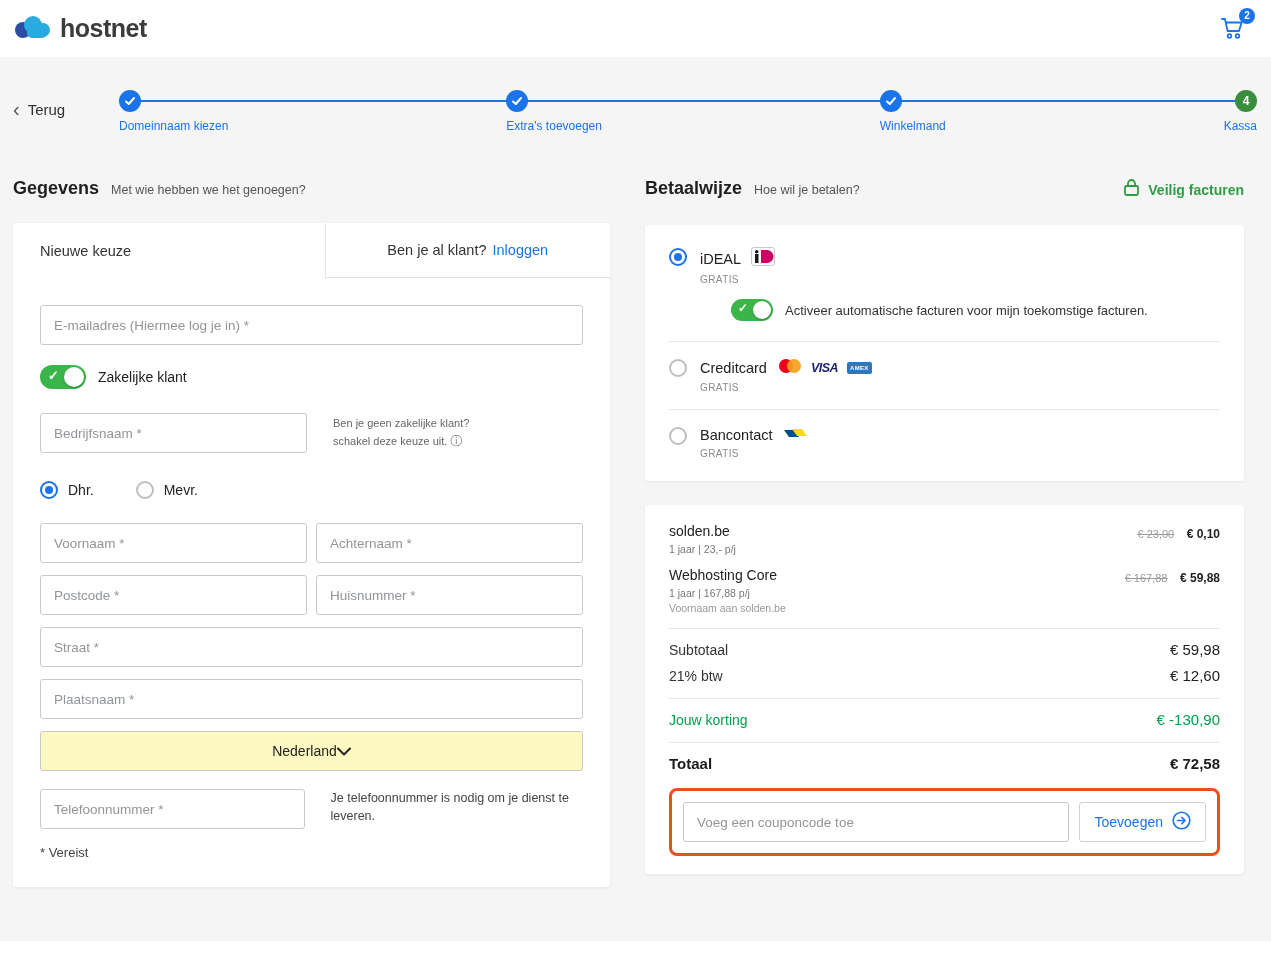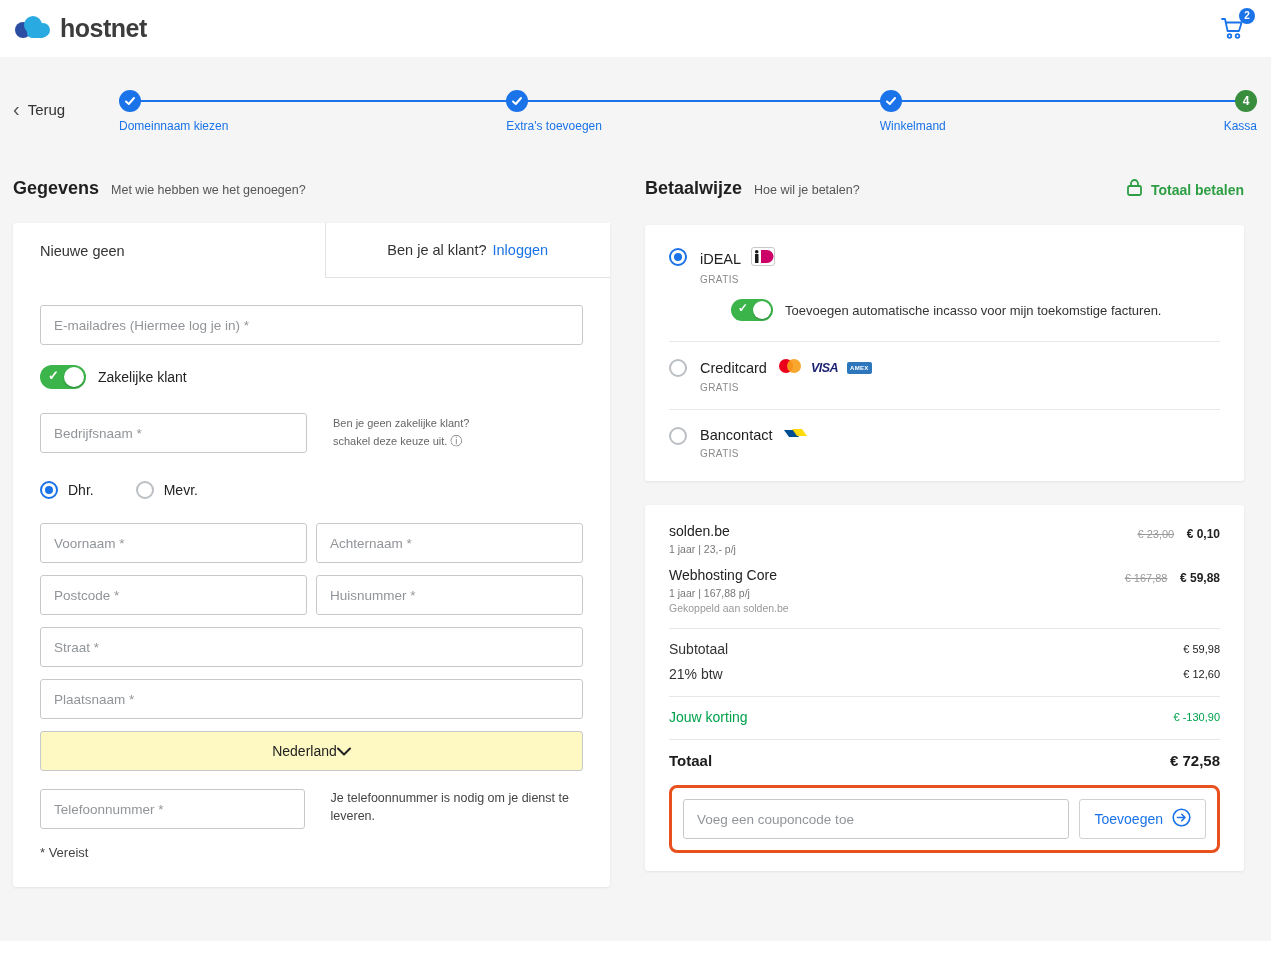--- a/index.html
+++ b/index.html
@@ -100,21 +100,21 @@
   .item-name { font-size:14px; color:#222; }
   .item-detail { font-size:10.5px; color:#777; margin-top:4px; }
   .item-linked { font-size:10.5px; color:#999; margin-top:3px; }
   .prices { white-space:nowrap; padding-top:1px; }
   .price-old { font-size:11px; color:#9a9a9a; text-decoration:line-through; margin-right:8px; }
   .price { font-size:12px; color:#222; font-weight:600; }
   .order-divider { height:1px; background:#e8e8e8; margin:14px 0 12px 0; }
   .sum-row { display:flex; justify-content:space-between; align-items:center; }
   .sum-row + .sum-row { margin-top:9px; }
   .sum-label { font-size:14px; color:#333; }
-  .sum-value { font-size:11px; color:#222; }
+  .sum-value { font-size:15px; color:#222; }
   .sum-row.green .sum-label, .sum-row.green .sum-value { color:#00a14b; }
   .sum-row.total .sum-label, .sum-row.total .sum-value { font-weight:700; font-size:15px; color:#1c1c1c; }
 
   .coupon-box { margin-top:16px; border:3px solid #e8501e; border-radius:8px; padding:11px; display:flex; gap:10px; align-items:center; }
   .coupon-input { flex:1; height:40px; border:1px solid #c6c9cc; border-radius:3px; padding:0 13px; font-size:13.5px; font-family:"Liberation Sans", sans-serif; }
   .coupon-input::placeholder { color:#919599; }
   .coupon-btn { height:40px; padding:0 14px; background:#fff; border:1px solid #cfd2d5; border-radius:3px; display:flex; align-items:center; gap:9px; color:#1a73e8; font-size:14px; cursor:pointer; font-family:"Liberation Sans", sans-serif; }
 </style>
 </head>
 <body>
@@ -189,21 +189,21 @@
 
     <div class="col-left">
       <div class="section-head">
         <span class="section-title">Gegevens</span>
         <span class="section-sub">Met wie hebben we het genoegen?</span>
       </div>
 
       <div class="card">
         <div class="tabs">
           <div class="tab-active">
-            <span>Nieuwe geen</span>
+            <span>Nieuwe keuze</span>
           </div>
           <div class="tab-inactive">
             <span>Ben je al klant?</span>
             <span class="link">Inloggen</span>
           </div>
         </div>
 
         <div class="form">
           <input class="input" type="text" placeholder="E-mailadres (Hiermee log je in) *" style="">
 
@@ -274,21 +274,21 @@
           <span class="section-title">Betaalwijze</span>
           <span class="section-sub">Hoe wil je betalen?</span>
         </div>
         <div class="secure">
           <span>
             <svg width="17" height="19" viewBox="0 0 17 19" fill="none" stroke="#2e9e44" stroke-width="1.8" stroke-linecap="round">
               <rect x="2" y="8" width="13" height="9" rx="1.5"></rect>
               <path d="M5 8 V5.5 a3.5 3.5 0 0 1 7 0 V8"></path>
             </svg>
           </span>
-          <span class="secure-label">Totaal betalen</span>
+          <span class="secure-label">Veilig facturen</span>
         </div>
       </div>
 
       <div class="card">
         <div class="pay-body">
 
           <div class="pay-method">
             <span class="radio checked" style="margin-top:1px;"></span>
             <div class="pay-info">
               <div class="pay-name-row">
@@ -301,21 +301,21 @@
                     <circle cx="5.7" cy="4.8" r="1.8" fill="#1a1a1a"></circle>
                   </svg>
                 </span>
               </div>
               <div class="gratis">GRATIS</div>
               <div class="incasso-row">
                 <span class="toggle sm">
                   <span class="tick">✓</span>
                   <span class="knob"></span>
                 </span>
-                <span class="incasso-label">Toevoegen automatische incasso voor mijn toekomstige facturen.</span>
+                <span class="incasso-label">Activeer automatische facturen voor mijn toekomstige facturen.</span>
               </div>
             </div>
           </div>
 
           <div class="pay-divider"></div>
 
           <div class="pay-method">
             <span class="radio" style="margin-top:1px;"></span>
             <div class="pay-info">
               <div class="pay-name-row">
@@ -368,21 +368,21 @@
             <div class="prices">
               <span class="price-old">€ 23,00</span>
               <span class="price">€ 0,10</span>
             </div>
           </div>
 
           <div class="item-row">
             <div>
               <div class="item-name">Webhosting Core</div>
               <div class="item-detail">1 jaar | 167,88 p/j</div>
-              <div class="item-linked">Gekoppeld aan solden.be</div>
+              <div class="item-linked">Voornaam aan solden.be</div>
             </div>
             <div class="prices">
               <span class="price-old">€ 167,88</span>
               <span class="price">€ 59,88</span>
             </div>
           </div>
 
           <div class="order-divider"></div>
 
           <div class="sum-row">

